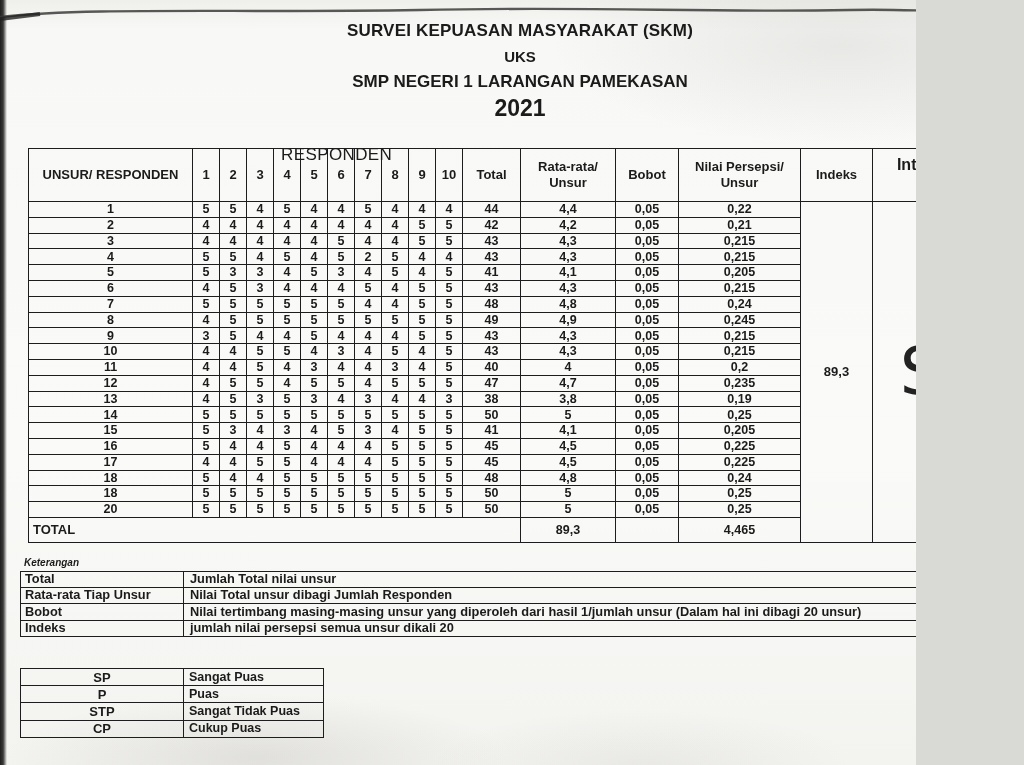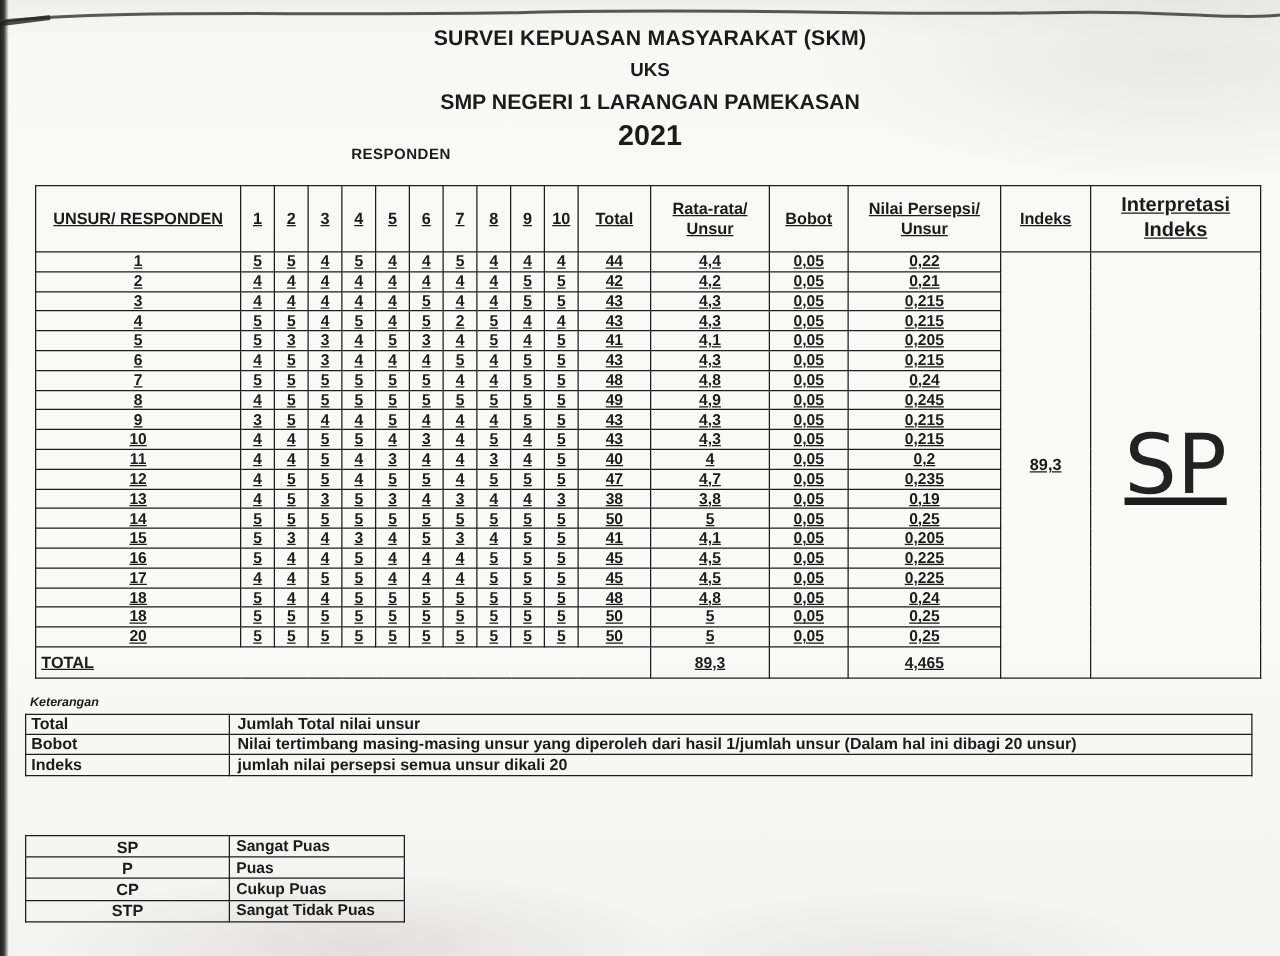--- a/index.html
+++ b/index.html
@@ -1,17 +1,17 @@
 <!DOCTYPE html>
 <html><head>
 <meta charset="utf-8">
 <style>
   html,body { margin:0; padding:0; background:#d9d9d6; }
   .paper {
-    position:relative; width:1024px; height:765px; overflow:hidden;
+    position:relative; width:916px; height:765px; overflow:hidden;
     background: linear-gradient(180deg,#efefec 0%, #f8f8f6 4%, #fafaf8 60%, #f3f3f0 100%);
     font-family:"Liberation Sans", sans-serif; color:#1b1b1b;
   }
   .paper::before{
     content:""; position:absolute; inset:0; pointer-events:none;
     background:
       radial-gradient(ellipse 420px 140px at 92% 6%, rgba(90,90,85,0.10), transparent 70%),
       radial-gradient(ellipse 360px 90px at 28% 99%, rgba(110,105,95,0.14), transparent 70%),
       radial-gradient(ellipse 300px 80px at 70% 100%, rgba(110,105,95,0.08), transparent 70%);
   }
@@ -19,25 +19,25 @@
     background:linear-gradient(90deg, #1f1f1f 0%, #3a3a38 45%, rgba(60,60,58,0) 100%); }
   .edge-top{ position:absolute; left:0; top:0; }
 
   
   .doc-title{ position:absolute; top:21px; left:8px; width:1024px; text-align:center; font-weight:bold; }
   .doc-title .l1{ font-size:17px; letter-spacing:0.2px; }
   .doc-title .l2{ font-size:15px; margin-top:7px; }
   .doc-title .l3{ font-size:17px; margin-top:7px; }
   .doc-title .yr{ font-size:23px; margin-top:3px; }
 
-  .responden-label{ position:absolute; left:281px; top:116px; font-size:12px; font-weight:bold; letter-spacing:0.4px; }
+  .responden-label{ position:absolute; left:281px; top:145px; font-size:17px; font-weight:normal; letter-spacing:0.4px; }
 
   
   table{ border-collapse:collapse; table-layout:fixed; }
-  .main-table{ position:absolute; left:28px; top:148px; width:980px;text-decoration:underline; }
+  .main-table{ position:absolute; left:28px; top:148px; width:980px; }
   .main-table th, .main-table td{ border:1.8px solid #1d1d1d; padding:0; text-align:center; overflow:hidden; }
   .main-table thead tr{ height:53px; }
   .main-table thead th{ font-size:13px; font-weight:bold; white-space:pre-line; line-height:1.25; }
   .main-table thead th.interp-h{ font-size:16px; font-weight:600; }
   .main-table tbody tr{ height:15.8px; }
   .main-table tbody td{ font-size:12.5px; font-weight:bold; line-height:1; }
   .main-table tr.total-row{ height:25px; }
   .main-table tr.total-row td.total-label{ text-align:left; padding-left:4px; font-size:13px; }
   .main-table td.indeks-cell{ font-size:13px; }
   .main-table td.interp-cell{ font-size:66px; font-weight:400; font-family:"DejaVu Sans", sans-serif; color:#222; }
@@ -474,20 +474,24 @@
     <colgroup>
         <col style="width:163px">
         <col>
       </colgroup>
     <tbody id="ket-tbody">
         <tr>
           <td>Total</td>
           <td class="desc">Jumlah Total nilai unsur</td>
         </tr>
         <tr>
+          <td>Rata-rata Tiap Unsur</td>
+          <td class="desc">Nilai Total unsur dibagi Jumlah Responden</td>
+        </tr>
+        <tr>
           <td>Bobot</td>
           <td class="desc">Nilai tertimbang masing-masing unsur yang diperoleh dari hasil 1/jumlah unsur (Dalam hal ini dibagi 20 unsur)</td>
         </tr>
         <tr>
           <td>Indeks</td>
           <td class="desc">jumlah nilai persepsi semua unsur dikali 20</td>
         </tr>
       </tbody>
   </table>
   <table class="hasil-table">
@@ -498,23 +502,23 @@
     <tbody id="hasil-tbody">
         <tr>
           <td class="code">SP</td>
           <td class="meaning">Sangat Puas</td>
         </tr>
         <tr>
           <td class="code">P</td>
           <td class="meaning">Puas</td>
         </tr>
         <tr>
+          <td class="code">STP</td>
+          <td class="meaning">Sangat Tidak Puas</td>
+        </tr>
+        <tr>
           <td class="code">CP</td>
           <td class="meaning">Cukup Puas</td>
         </tr>
-        <tr>
-          <td class="code">STP</td>
-          <td class="meaning">Sangat Tidak Puas</td>
-        </tr>
       </tbody>
   </table>
 
 </div>
 
 </body></html>

